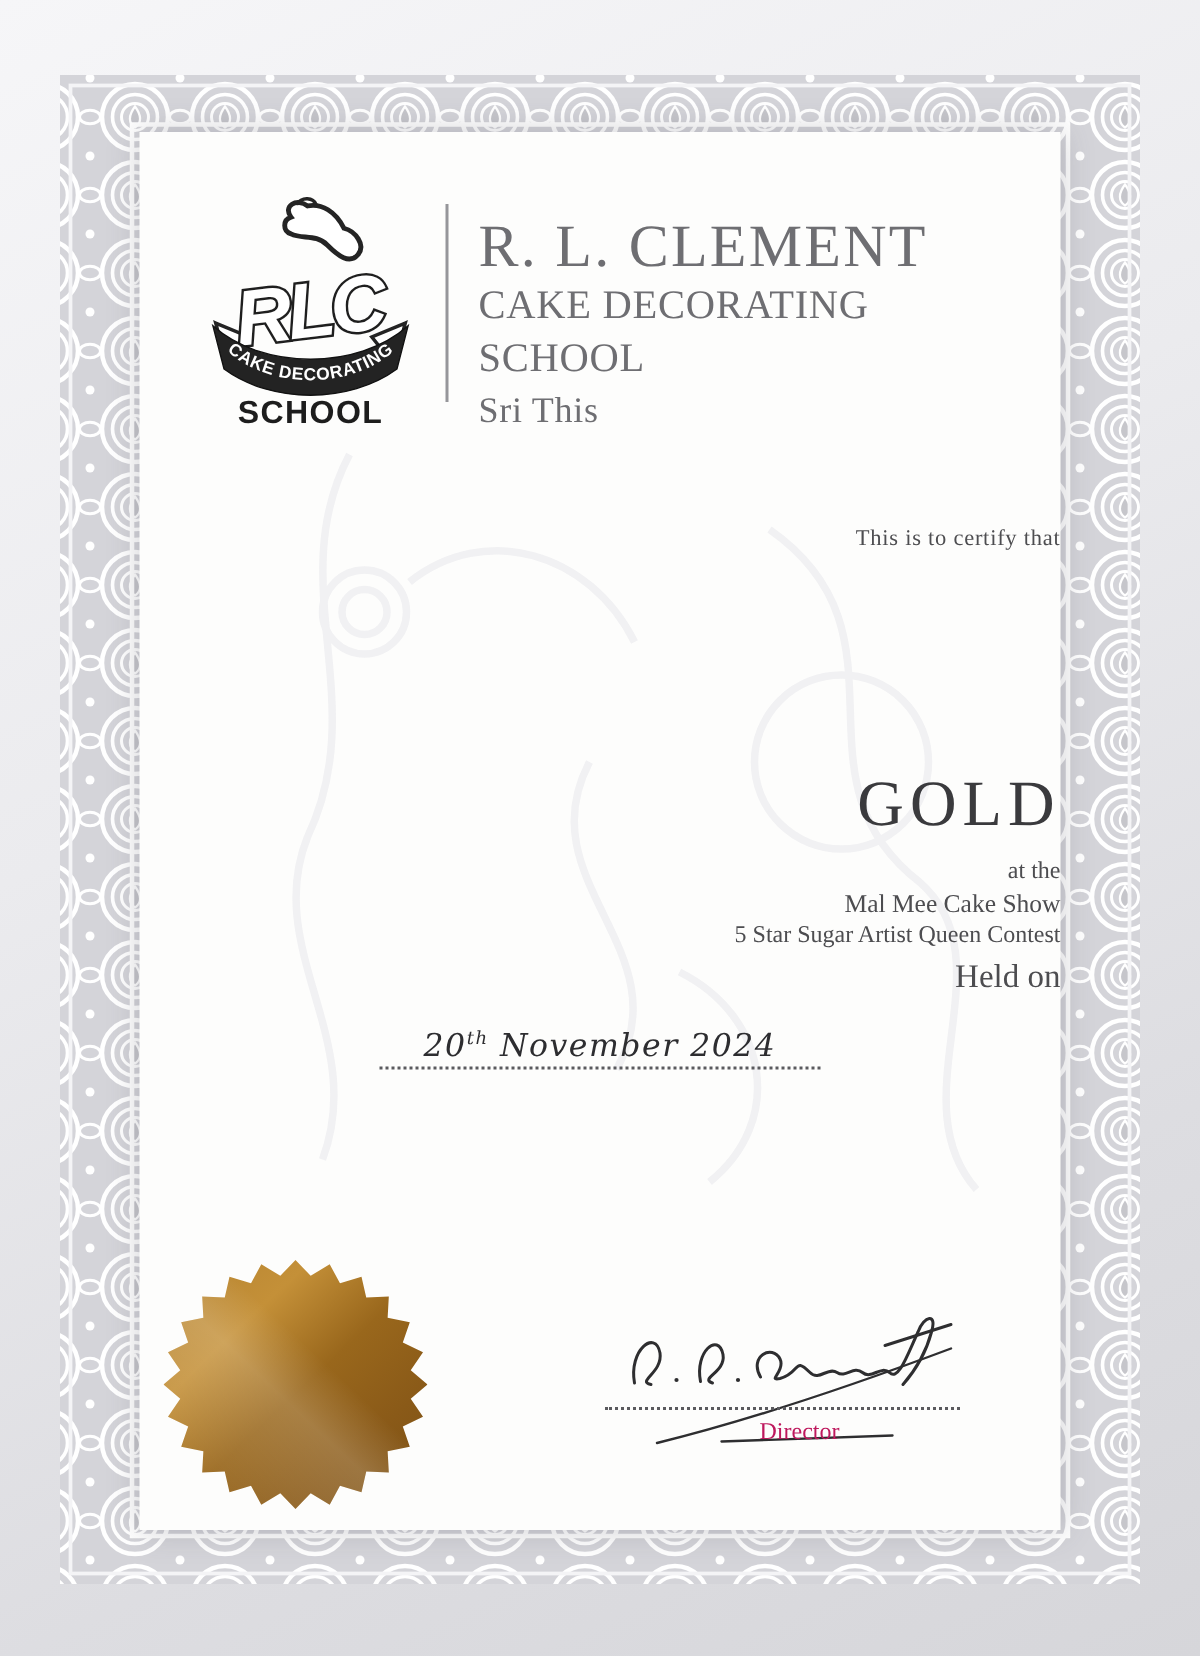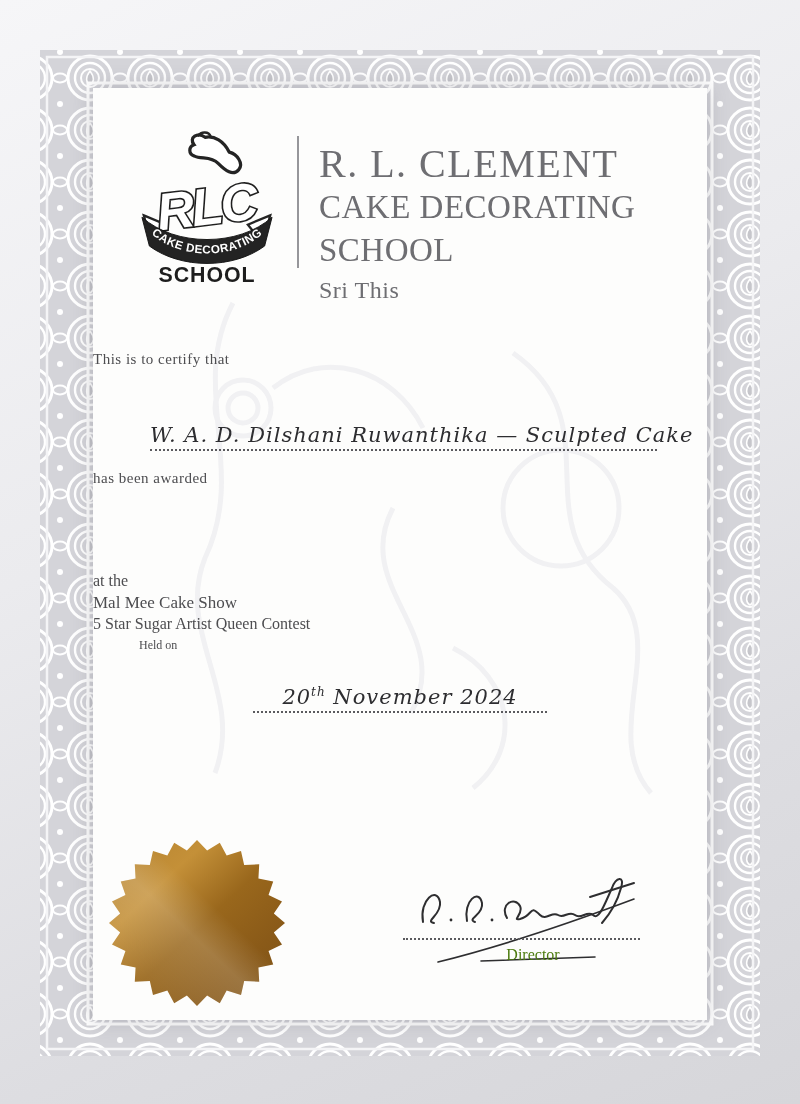--- a/index.html
+++ b/index.html
@@ -16,50 +16,50 @@
     background:#fdfdfc; box-shadow:0 0 20px rgba(80,80,95,.28);
   }
   .watermark { position:absolute; inset:0; opacity:.75; pointer-events:none; }
 
   
   .header { position:absolute; top:40px; left:38px; right:20px; display:flex; align-items:flex-start; }
   .logo-svg { width:152px; height:158px; flex:0 0 auto; }
   .divider { width:2px; height:132px; background:#96969a; margin:8px 20px 0 14px; flex:0 0 auto; }
   .issuer { padding-top:14px; color:#6e6e72; }
   .issuer-name { font-size:40px; letter-spacing:1.5px; line-height:1.1; }
-  .issuer-line2 { font-size:33px; letter-spacing:.5px; line-height:1.3; }
+  .issuer-line2 { font-size:27px; letter-spacing:.5px; line-height:1.3; }
   .issuer-country { font-size:24px; letter-spacing:.5px; line-height:1.5; }
 
   
-  .cline { position:absolute; left:0; width:100%; text-align:left; color:#4d4d50; }
+  .cline { position:absolute; left:0; width:100%; text-align:right; color:#4d4d50; }
   .certify { top:263px; font-size:15px; letter-spacing:.5px; }
   .awarded { top:382px; font-size:15px; letter-spacing:.5px; }
   .gold { top:424px; font-size:43px; letter-spacing:4px; color:#3a3a3d; }
   .at-the { top:484px; font-size:16px; }
   .event1 { top:505px; font-size:17px; }
   .event2 { top:527px; font-size:16px; }
-  .held-on { top:550px; font-size:12px;padding-left:46px; }
+  .held-on { top:550px; font-size:22px;padding-left:46px; }
 
   .dotline { position:absolute; border-bottom:2px dotted #5a5a5e; }
   .name-line { top:330px; left:57px; width:507px; height:33px; }
   .date-line { top:592px; left:160px; width:294px; height:33px; }
   .handwrite {
     position:absolute; left:0; right:0; bottom:2px; text-align:center;
     font-family:"DejaVu Serif", serif; font-style:italic;
     font-size:21px; color:#2d2d30; letter-spacing:1px; white-space:nowrap;
   }
   .handwrite sup { font-size:12px; }
 
   .seal { position:absolute; top:752px; left:16px; width:176px; height:166px; }
 
   
   .sig-block { position:absolute; top:770px; left:300px; width:280px; height:135px; }
   .sig-svg { position:absolute; inset:0; }
   .sig-dotline { position:absolute; top:80px; left:10px; width:237px; border-top:2px dotted #5a5a5e; }
-  .director { position:absolute; top:88px; left:60px; width:160px; text-align:center; font-size:16px; color:#4d7c0f; }
+  .director { position:absolute; top:88px; left:60px; width:160px; text-align:center; font-size:16px; color:#be185d; }
 </style>
 </head>
 <body>
 
 <div class="page">
 
   <svg class="lace-svg" width="800" height="1104" viewBox="0 0 800 1104">
     <defs>
       <pattern id="lace" patternUnits="userSpaceOnUse" width="60" height="52">
         <circle cx="30" cy="26" r="22" fill="none" stroke="#ffffff" stroke-width="3"></circle>
@@ -114,25 +114,22 @@
 
       <div class="issuer">
         <div class="issuer-name">R. L. CLEMENT</div>
         <div class="issuer-line2">CAKE DECORATING SCHOOL</div>
         <div class="issuer-country">Sri This</div>
       </div>
     </div>
 
     <div class="cline certify">This is to certify that</div>
 
-    <div class="dotline name-line">
-      <span class="handwrite">W. A. D. Dilshani Ruwanthika  —  Sculpted Cake</span>
-    </div>
 
-    <div class="cline awarded">has been awarded</div>
+    <div class="cline gold">GOLD</div>
     <div class="cline event1">Mal Mee Cake Show</div>
     <div class="cline at-the">at the</div>
     <div class="cline event2">5 Star Sugar Artist Queen Contest</div>
     <div class="cline held-on">Held on</div>
 
     <div class="dotline date-line">
       <span class="handwrite"><span>20</span><sup>th</sup><span> November 2024</span></span>
     </div>
 
     <svg class="seal" viewBox="0 0 200 200" preserveAspectRatio="none">

